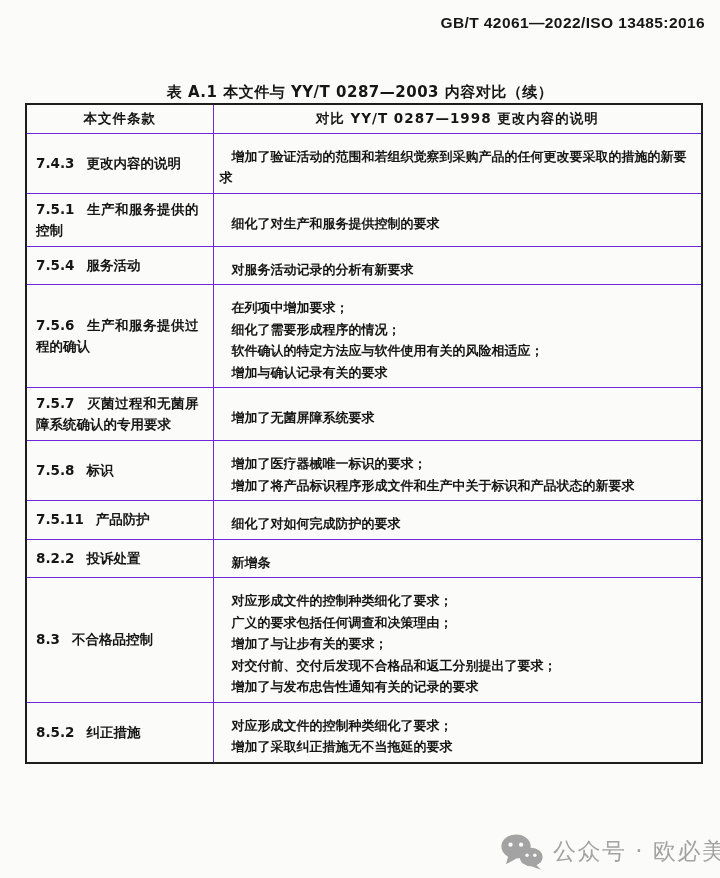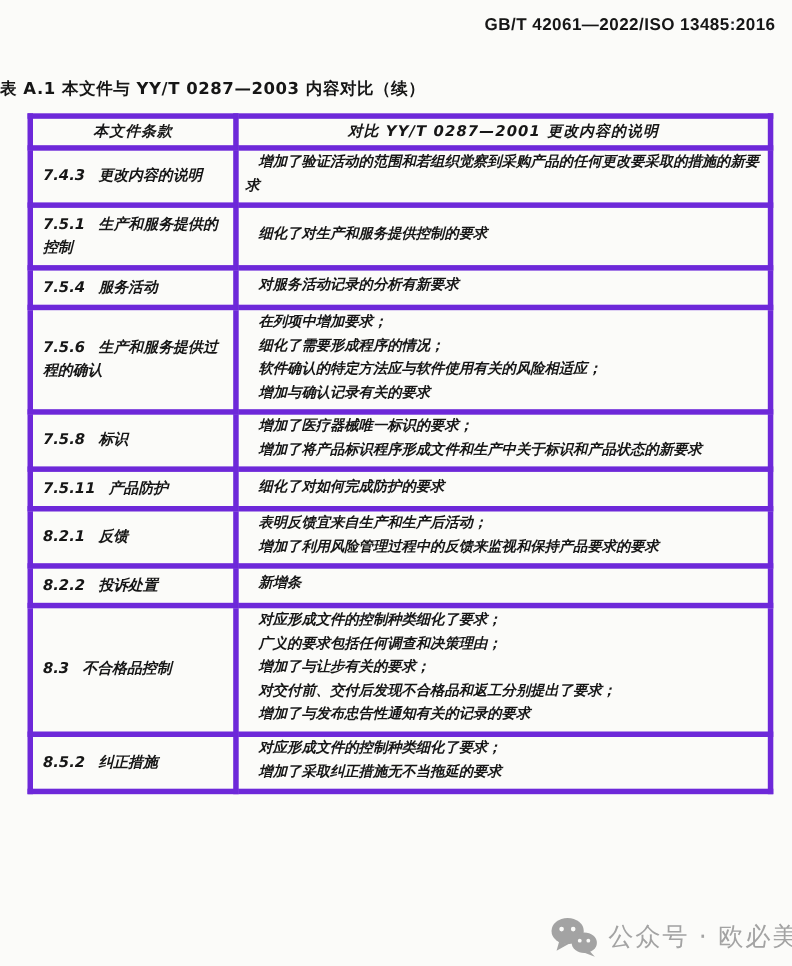--- a/index.html
+++ b/index.html
@@ -16,60 +16,59 @@
     top: 14px;
     right: 15px;
     font-family: Liberation Sans, sans-serif;
     font-weight: bold;
     font-size: 15.5px;
     letter-spacing: 0.4px;
     white-space: nowrap;
   }
   .table-title {
     position: absolute;
-    top: 71px;
+    top: 83px;
     left: 0;
     width: 100%;
-    text-align: left;
+    text-align: center;
     font-weight: bold;
     font-size: 15px;
     letter-spacing: 0.5px;
   }
   table.compare {
     position: absolute;
     left: 25px;
     top: 103px;
     width: 678px;
     border-collapse: collapse;
     table-layout: fixed;
     border: 2px solid #1e1e1e;
   }
   table.compare th, table.compare td {
-    border: 5px solid #6d28d9;
+    border: 1px solid #6d28d9;
     vertical-align: middle;
-    font-style: italic;
   }
   col.c1 { width: 187px; }
   th {
     height: 29px;
     font-size: 13.5px;
     font-weight: bold;
     text-align: center;
     letter-spacing: 1px;
   }
   td.clause {
     padding: 5px 14px 5px 9px;
     font-size: 13.5px;
     font-weight: 600;
     line-height: 21px;
     text-align: justify;
   }
   td.clause .no { margin-right: 12px; white-space: nowrap; }
   td.changes {
-    padding: 0 8px 4px 6px;
+    padding: 12px 8px 4px 6px;
     font-size: 13px;
     font-weight: 600;
   }
   td.changes .line {
     line-height: 21.5px;
     text-indent: 12px;
     text-align: left;
   }
   .watermark {
     position: absolute;
@@ -93,21 +92,21 @@
 <div class="table-title">表 A.1  本文件与 YY/T 0287—2003 内容对比（续）</div>
 
 <table class="compare">
   <colgroup>
       <col class="c1">
       <col class="c2">
     </colgroup>
   <thead>
     <tr>
       <th>本文件条款</th>
-      <th>对比 YY/T 0287—2001 更改内容的说明</th>
+      <th>对比 YY/T 0287—1998 更改内容的说明</th>
     </tr>
   </thead>
   <tbody id="rows-body">
   <tr>
     <td class="clause"><span class="no">7.4.3</span><span class="ct">更改内容的说明</span></td>
     <td class="changes">
           <div class="line">增加了验证活动的范围和若组织觉察到采购产品的任何更改要采取的措施的新要求</div>
         </td>
   </tr>
 
@@ -129,43 +128,42 @@
   <tr>
     <td class="clause"><span class="no">7.5.6</span><span class="ct">生产和服务提供过程的确认</span></td>
     <td class="changes">
           <div class="line">在列项中增加要求；</div>
           <div class="line">细化了需要形成程序的情况；</div>
           <div class="line">软件确认的特定方法应与软件使用有关的风险相适应；</div>
           <div class="line">增加与确认记录有关的要求</div>
         </td>
   </tr>
 
+  <tr>
+    <td class="clause"><span class="no">7.5.7</span><span class="ct">灭菌过程和无菌屏障系统确认的专用要求</span></td>
+    <td class="changes">
+          <div class="line">增加了无菌屏障系统要求</div>
+        </td>
+  </tr>
 
   <tr>
     <td class="clause"><span class="no">7.5.8</span><span class="ct">标识</span></td>
     <td class="changes">
           <div class="line">增加了医疗器械唯一标识的要求；</div>
           <div class="line">增加了将产品标识程序形成文件和生产中关于标识和产品状态的新要求</div>
         </td>
   </tr>
 
   <tr>
     <td class="clause"><span class="no">7.5.11</span><span class="ct">产品防护</span></td>
     <td class="changes">
           <div class="line">细化了对如何完成防护的要求</div>
         </td>
   </tr>
 
-  <tr>
-    <td class="clause"><span class="no">8.2.1</span><span class="ct">反馈</span></td>
-    <td class="changes">
-          <div class="line">表明反馈宜来自生产和生产后活动；</div>
-          <div class="line">增加了利用风险管理过程中的反馈来监视和保持产品要求的要求</div>
-        </td>
-  </tr>
 
   <tr>
     <td class="clause"><span class="no">8.2.2</span><span class="ct">投诉处置</span></td>
     <td class="changes">
           <div class="line">新增条</div>
         </td>
   </tr>
 
 
 

